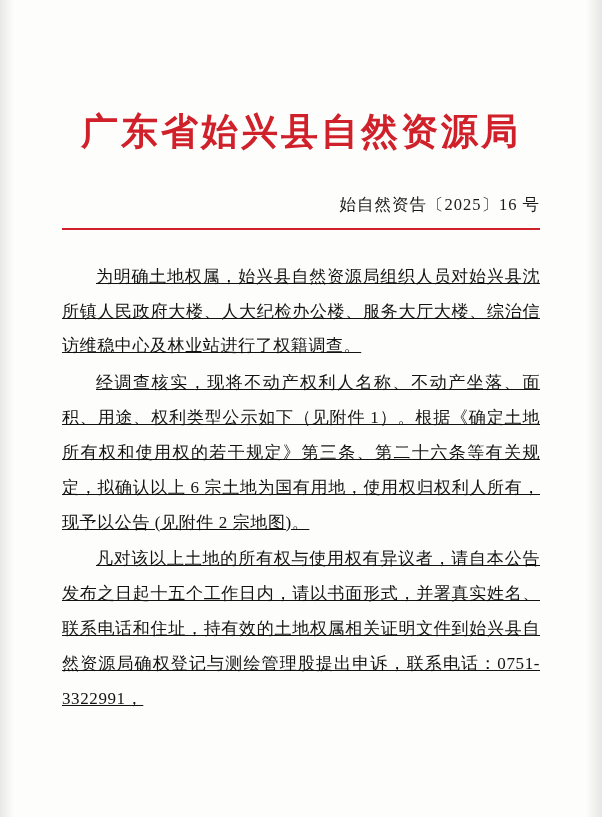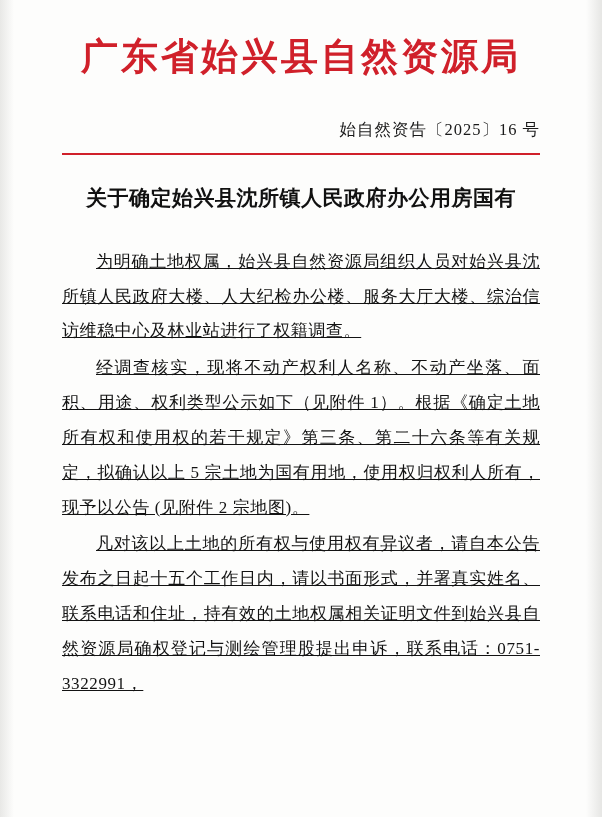--- a/index.html
+++ b/index.html
@@ -42,21 +42,21 @@
     padding: 0 62px;
     box-sizing: border-box;
   }
   .masthead {
     text-align: center;
     color: #d0202a;
     font-family: "DejaVu Serif", "Liberation Serif", serif;
     font-weight: bold;
     font-size: 37px;
     letter-spacing: 3px;
-    padding-top: 36px;
+    padding-top: 111px;
     line-height: 1.1;
     white-space: nowrap;
   }
   .doc-number {
     text-align: right;
     font-size: 16.5px;
     color: #1a1a1a;
     margin-top: 42px;
     letter-spacing: 1px;
     padding-left: 90px;
@@ -99,24 +99,23 @@
 <div class="page">
   <div class="content">
 
     <div class="masthead">广东省始兴县自然资源局</div>
 
     <div class="doc-number">始自然资告〔2025〕16 号</div>
 
     <div class="red-rule"></div>
 
     <div class="title">
-      <div>关于确定始兴县沈所镇人民政府办公用房国有</div>
     </div>
 
     <div class="body-text">
       <p>为明确土地权属，始兴县自然资源局组织人员对始兴县沈所镇人民政府大楼、人大纪检办公楼、服务大厅大楼、综治信访维稳中心及林业站进行了权籍调查。</p>
-      <p>经调查核实，现将不动产权利人名称、不动产坐落、面积、用途、权利类型公示如下（见附件 1）。根据《确定土地所有权和使用权的若干规定》第三条、第二十六条等有关规定，拟确认以上 5 宗土地为国有用地，使用权归权利人所有，现予以公告 (见附件 2 宗地图)。</p>
+      <p>经调查核实，现将不动产权利人名称、不动产坐落、面积、用途、权利类型公示如下（见附件 1）。根据《确定土地所有权和使用权的若干规定》第三条、第二十六条等有关规定，拟确认以上 6 宗土地为国有用地，使用权归权利人所有，现予以公告 (见附件 2 宗地图)。</p>
       <p>凡对该以上土地的所有权与使用权有异议者，请自本公告发布之日起十五个工作日内，请以书面形式，并署真实姓名、联系电话和住址，持有效的土地权属相关证明文件到始兴县自然资源局确权登记与测绘管理股提出申诉，联系电话：0751-3322991，</p>
     </div>
 
     <div class="spacer"></div>
   </div>
 </div>
 
 </body></html>

